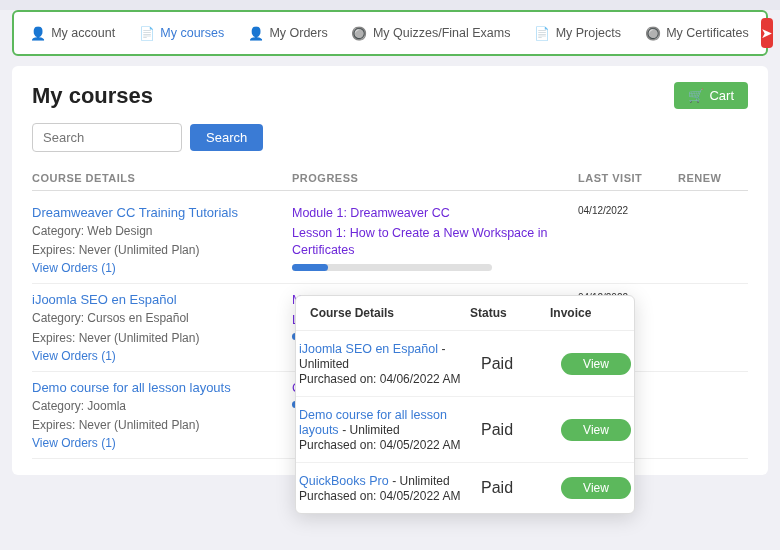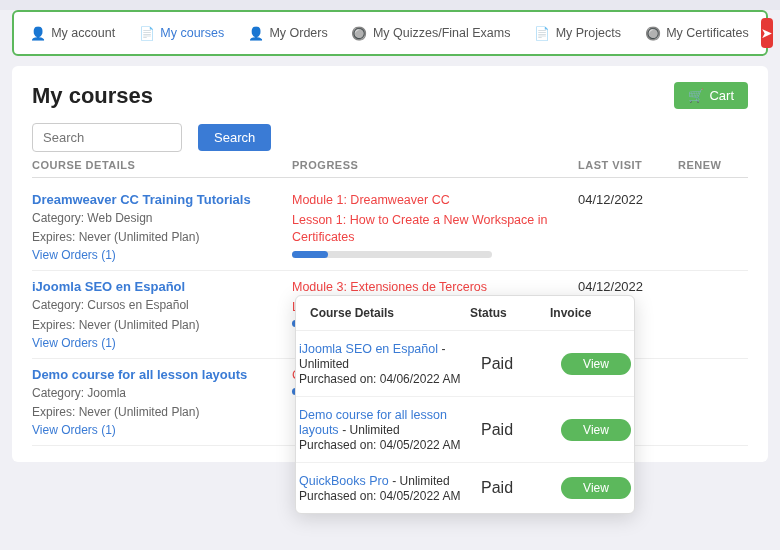--- a/index.html
+++ b/index.html
@@ -91,22 +91,22 @@
       padding: 6px 14px;
       font-size: 13px;
       cursor: pointer;
       display: flex;
       align-items: center;
       gap: 5px;
     }
     
     .search-row {
       display: flex;
-      gap: 16px;
-      margin-bottom: 1px;
+      gap: 8px;
+      margin-bottom: 14px;
       align-items: center;
     }
     .search-input {
       border: 1px solid #ccc;
       border-radius: 4px;
       padding: 6px 10px;
       font-size: 13px;
       width: 150px;
       outline: none;
     }
@@ -137,58 +137,58 @@
     
     .course-row {
       display: grid;
       grid-template-columns: 260px 1fr 100px 70px;
       padding: 8px 0;
       border-bottom: 1px solid #eee;
       align-items: start;
     }
     .course-title {
       color: #3a7bd5;
-      font-weight: 700;
+      font-weight: 400;
       font-size: 13px;
       cursor: pointer;
       text-decoration: none;
       display: block;
       margin-bottom: 2px;
     }
     .course-meta {
       font-size: 12px;
       color: #666;
       line-height: 1.6;
     }
     .view-orders {
       color: #3a7bd5;
       font-size: 12px;
       cursor: pointer;
       text-decoration: none;
     }
     .progress-col {}
     .progress-label {
       font-size: 12.5px;
-      color: #ef4444;
+      color: #6d28d9;
       margin-bottom: 2px;
       line-height: 1.4;
     }
     .progress-bar-track {
       width: 200px;
       height: 7px;
       background: #e0e0e0;
       border-radius: 4px;
       margin-top: 4px;
     }
     .progress-bar-fill {
       height: 100%;
       border-radius: 4px;
     }
     .last-visit {
-      font-size: 13px;
+      font-size: 10px;
       color: #333;
     }
     
     .popup-overlay {
       position: absolute;
       top: 285px;
       left: 295px;
       background: white;
       border: 1px solid #ddd;
       border-radius: 6px;

